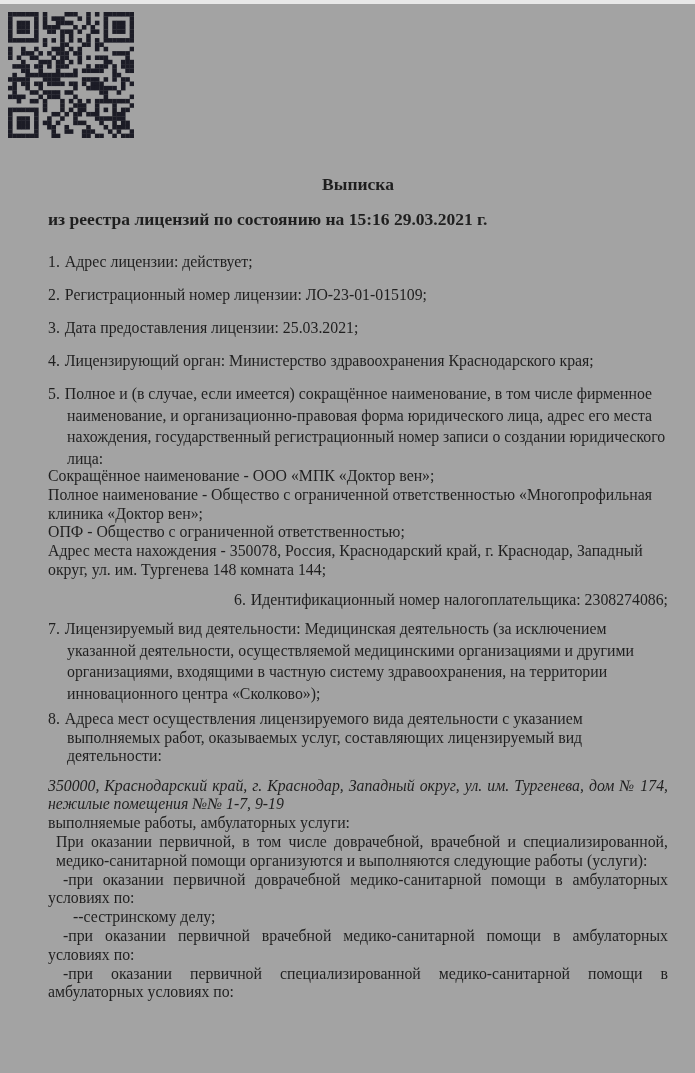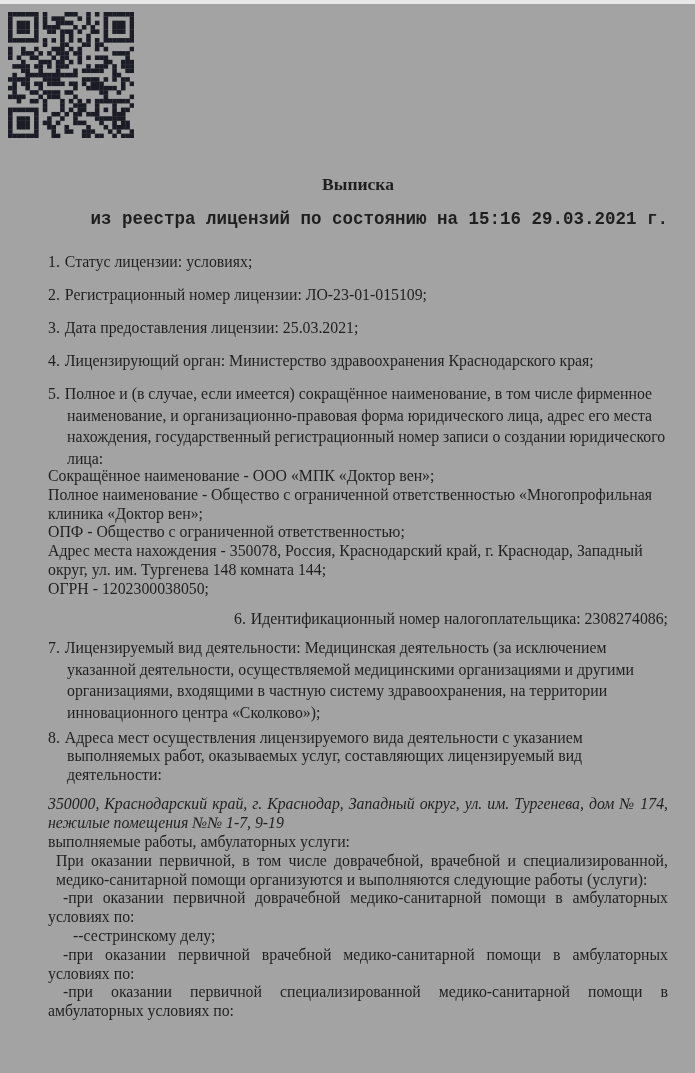--- a/index.html
+++ b/index.html
@@ -18,22 +18,22 @@
   .content{
     position:absolute;top:0;left:48px;width:620px;
   }
   .doc-title{
     margin:169px 0 12px 0;
     text-align:center;
     font-size:17.5px;line-height:23px;font-weight:bold;
   }
   .doc-subtitle{
     margin:0 0 0 0;
-    text-align:right;
-    font-size:17.5px;line-height:23px;font-weight:bold;font-family:Liberation Mono, monospace;
+    text-align:left;
+    font-size:17.5px;line-height:23px;font-weight:bold;
   }
   .items{margin-top:20px;}
   p{margin:0;}
   .item{
     font-size:15.8px;line-height:21.5px;
     padding-left:19px;text-indent:-19px;
     margin-bottom:11.5px;
   }
   .item .num{padding-right:1px;}
   .item-5{margin-bottom:0;}
@@ -477,33 +477,32 @@
       <rect x="27" y="28" width="1.05" height="1.05" fill="#1c1c26"></rect>
       <rect x="28" y="28" width="1.05" height="1.05" fill="#1c1c26"></rect>
     </svg>
 
   <div class="content">
 
     <p class="doc-title">Выписка</p>
     <p class="doc-subtitle">из реестра лицензий по состоянию на 15:16 29.03.2021 г.</p>
 
     <div class="items">
-      <p class="item"><span class="num">1.</span> <span>Статус лицензии: условиях;</span></p>
+      <p class="item"><span class="num">1.</span> <span>Адрес лицензии: действует;</span></p>
       <p class="item"><span class="num">2.</span> <span>Регистрационный номер лицензии: ЛО-23-01-015109;</span></p>
       <p class="item"><span class="num">3.</span> <span>Дата предоставления лицензии: 25.03.2021;</span></p>
       <p class="item"><span class="num">4.</span> <span>Лицензирующий орган: Министерство здравоохранения Краснодарского края;</span></p>
       <p class="item item-5"><span class="num">5.</span> <span>Полное и (в случае, если имеется) сокращённое наименование, в том числе фирменное наименование, и организационно-правовая форма юридического лица, адрес его места нахождения, государственный регистрационный номер записи о создании юридического лица:</span></p>
     </div>
 
     <div class="org-block">
       <p>Сокращённое наименование - ООО «МПК «Доктор вен»;</p>
       <p>Полное наименование - Общество с ограниченной ответственностью «Многопрофильная клиника «Доктор вен»;</p>
       <p>ОПФ - Общество с ограниченной ответственностью;</p>
       <p>Адрес места нахождения - 350078, Россия, Краснодарский край, г. Краснодар, Западный округ, ул. им. Тургенева 148 комната 144;</p>
-      <p>ОГРН - 1202300038050;</p>
     </div>
 
     <p class="item item-6"><span class="num">6.</span> <span>Идентификационный номер налогоплательщика: 2308274086;</span></p>
     <p class="item item-7"><span class="num">7.</span> <span>Лицензируемый вид деятельности: Медицинская деятельность (за исключением указанной деятельности, осуществляемой медицинскими организациями и другими организациями, входящими в частную систему здравоохранения, на территории инновационного центра «Сколково»);</span></p>
     <p class="item item-8"><span class="num">8.</span> <span>Адреса мест осуществления лицензируемого вида деятельности с указанием выполняемых работ, оказываемых услуг, составляющих лицензируемый вид деятельности:</span></p>
 
     <div class="addr-block">
       <p class="just">350000, Краснодарский край, г. Краснодар, Западный округ, ул. им. Тургенева, дом № 174, нежилые помещения №№ 1-7, 9-19</p>
       <p>выполняемые работы, амбулаторных услуги:</p>
     </div>

